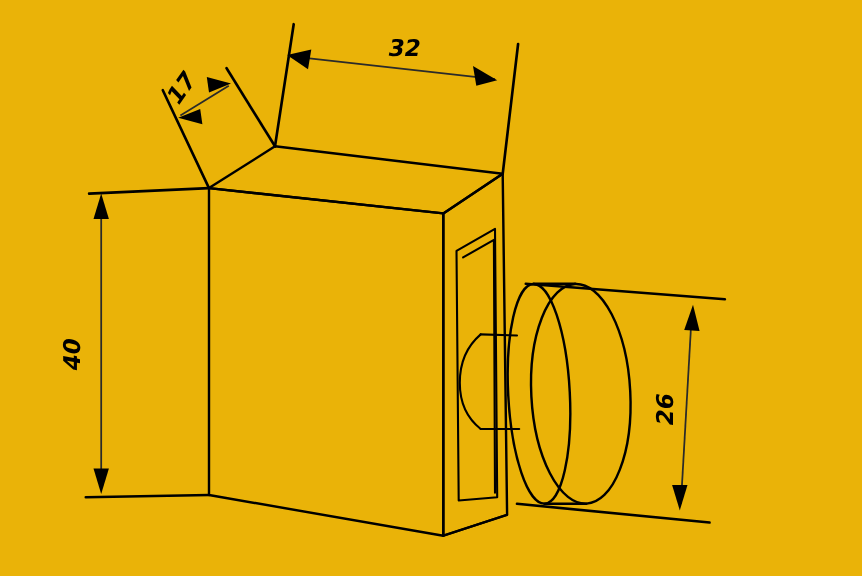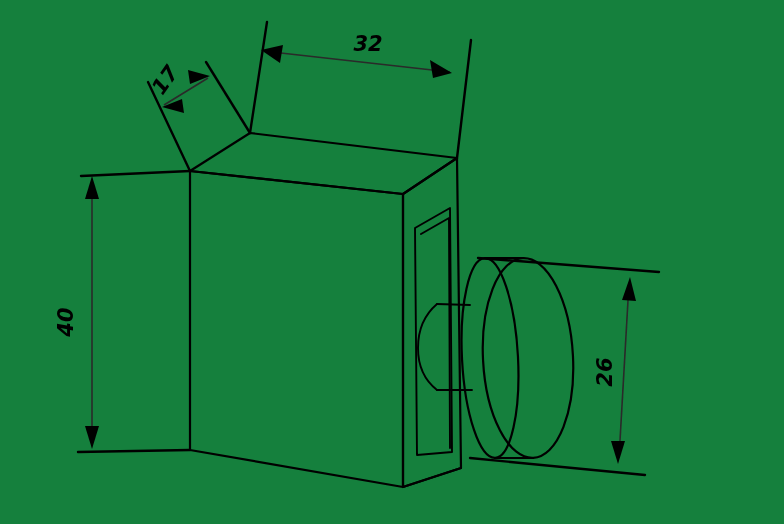--- a/index.html
+++ b/index.html
@@ -11,21 +11,21 @@
   body {
     width: 784px;
     height: 524px;
     overflow: hidden;
     font-family: "Liberation Sans", sans-serif;
   }
   #drawing-root {
     position: relative;
     width: 784px;
     height: 524px;
-    background: #15803d;
+    background: #eab308;
   }
   svg#technical-drawing {
     display: block;
     width: 784px;
     height: 524px;
   }
   .outline {
     fill: none;
     stroke: #000000;
     stroke-width: 2.2;

